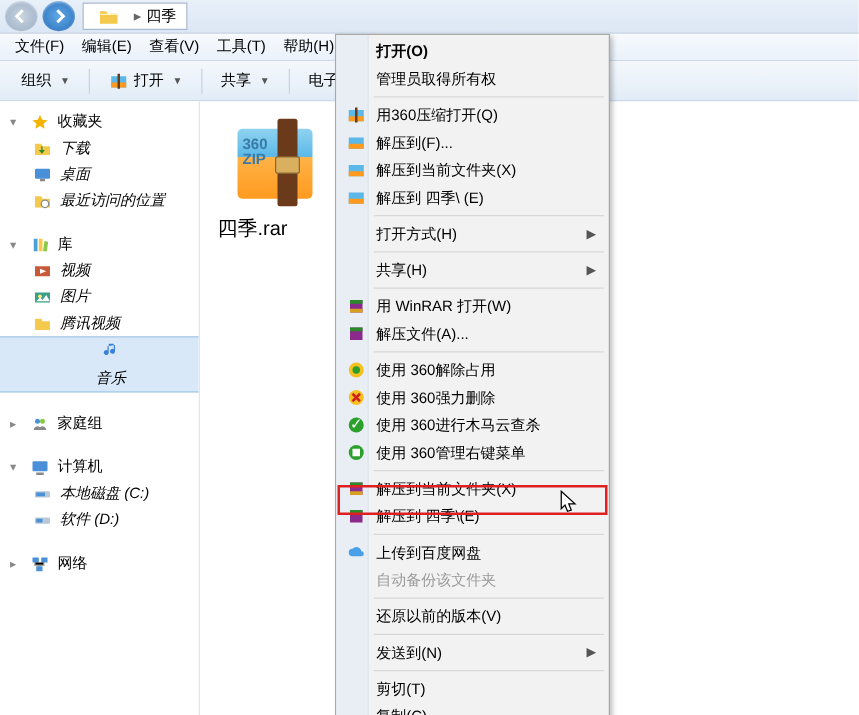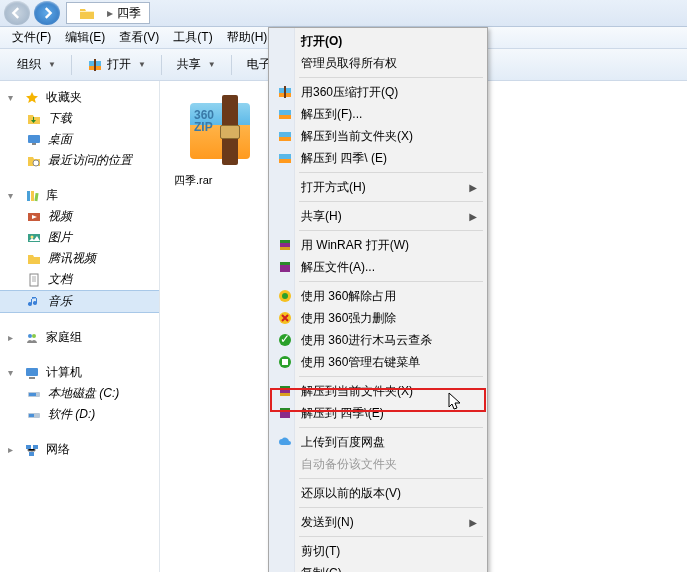--- a/index.html
+++ b/index.html
@@ -24,32 +24,32 @@
 .tb-sep { width: 1px; height: 20px; background: #c8d4e2; margin: 0 6px; }
 .drop { font-size: 8px; color: #555; margin-left: 3px; }
 
 
 .main { display: flex; height: calc(572px - 27px - 22px - 32px); }
 .sidebar { width: 160px; background: #fff; border-right: 1px solid #e0e6ec; padding: 6px 0; overflow: hidden; }
 .side-group { margin-bottom: 14px; }
 .side-head { display: flex; align-items: center; padding: 2px 8px; gap: 6px; }
 .side-head .exp { width: 10px; color: #888; font-size: 10px; }
 .side-item { display: flex; align-items: center; padding: 2px 8px 2px 26px; gap: 6px; cursor: default; font-style: italic; }
-.side-item.selected { background: #d8e8f8; border: 1px solid #a8c8e8; border-left: none; border-right: none; }
+.side-item.selected { background: #d8e8f8; border: 1px solid #a8c8e8; border-left: none; border-right: none; flex-direction: column; }
 .sicon { width: 16px; height: 16px; display: inline-flex; align-items: center; justify-content: center; }
 
 
 .content { flex: 1; padding: 14px; display: flex; align-items: flex-start; position: relative; }
 .file { width: 92px; text-align: left; }
 .file-icon { width: 72px; height: 72px; margin: 0 auto 6px; position: relative; }
 .rar-body { position: absolute; left: 6px; top: 8px; width: 60px; height: 56px; background: linear-gradient(#8fd3f0 0%, #5bb8e8 40%, #ffb347 40%, #ff9a1f 100%); border-radius: 4px; }
 .rar-label { position: absolute; left: 10px; top: 14px; font-size: 9px; color: #3a7aa8; font-weight: bold; line-height: 1; }
 .rar-belt { position: absolute; left: 38px; top: 0; width: 16px; height: 70px; background: #6b3a1a; border-radius: 2px; }
 .rar-buckle { position: absolute; left: 36px; top: 30px; width: 20px; height: 14px; background: #d8b060; border: 1px solid #8a6a30; border-radius: 2px; }
-.file-name { font-size: 11px; }
+.file-name { font-size: 16px; }
 
 
 .ctxmenu { position: absolute; left: 268px; top: 27px; width: 220px; background: #f2f2f2; border: 1px solid #a8a8a8; box-shadow: 2px 2px 4px rgba(0,0,0,.25); padding: 2px; z-index: 100; }
 .cm-item { display: flex; align-items: center; height: 22px; padding: 0 22px 0 30px; position: relative; cursor: default; }
 .cm-item.bold { font-weight: bold; }
 .cm-item.disabled { color: #9a9a9a; }
 .cm-icon { position: absolute; left: 6px; width: 16px; height: 16px; display: flex; align-items: center; justify-content: center; }
 .cm-sep { height: 1px; background: #d8d8d8; margin: 3px 2px 3px 28px; }
 .cm-arrow { position: absolute; right: 8px; font-size: 10px; color: #555; }
 .cm-iconbar { position: absolute; left: 0; top: 0; bottom: 0; width: 26px; background: #e9eef5; border-right: 1px solid #dfe4ec; z-index: -1; }
@@ -198,29 +198,20 @@
           <span>图片</span>
         </div>
       <div class="side-item">
           <span class="sicon">
             <svg width="14" height="14" viewBox="0 0 14 14">
               <path class="i-folder" d="M1 3h5l1 2h6v7H1z"></path>
             </svg>
           </span>
           <span>腾讯视频</span>
         </div>
-      <div class="side-item">
-          <span class="sicon">
-            <svg width="14" height="14" viewBox="0 0 14 14">
-              <rect x="3" y="1" width="8" height="12" fill="#fff" stroke="#888"></rect>
-              <path stroke="#aaa" d="M5 4h4M5 6h4M5 8h4"></path>
-            </svg>
-          </span>
-          <span>文档</span>
-        </div>
       <div class="side-item selected">
           <span class="sicon">
             <svg width="14" height="14" viewBox="0 0 14 14">
               <path fill="#3a80d8" d="M5 2v7a2 2 0 1 1-1-1.7V4l6-1v5a2 2 0 1 1-1-1.7V2z"></path>
             </svg>
           </span>
           <span>音乐</span>
         </div>
     </div>
 

